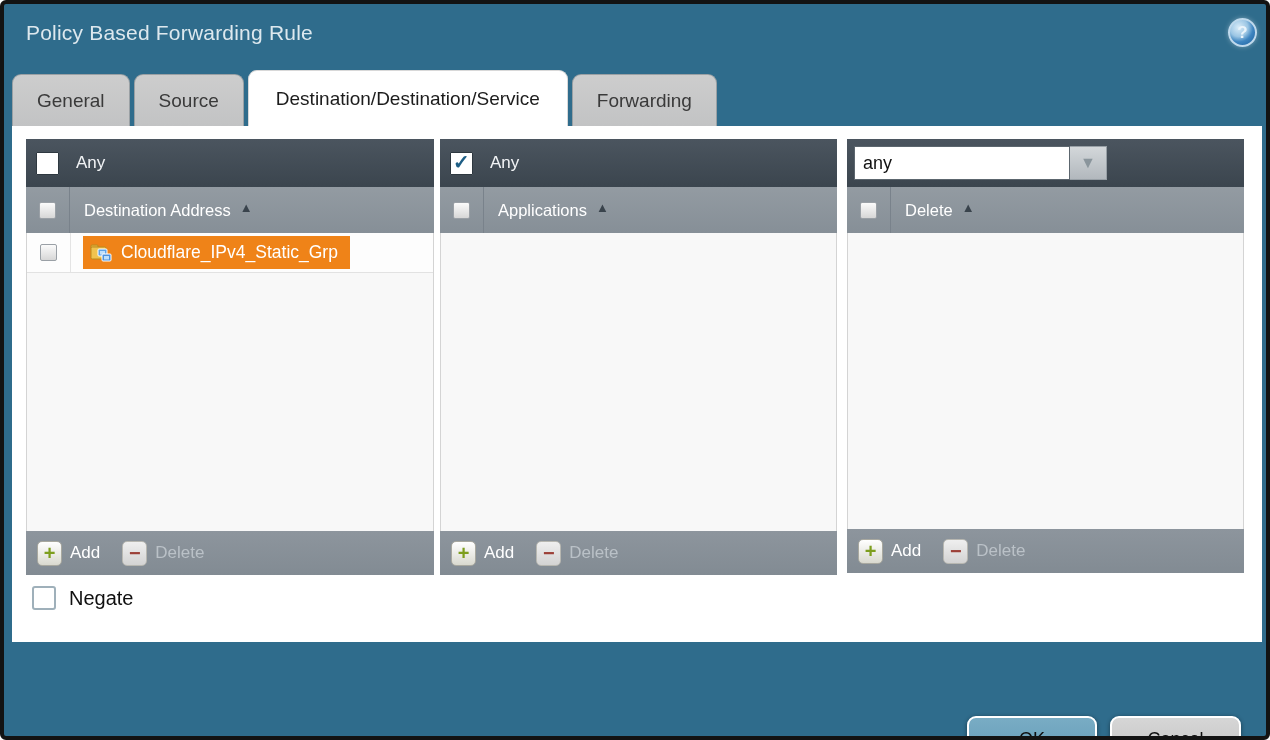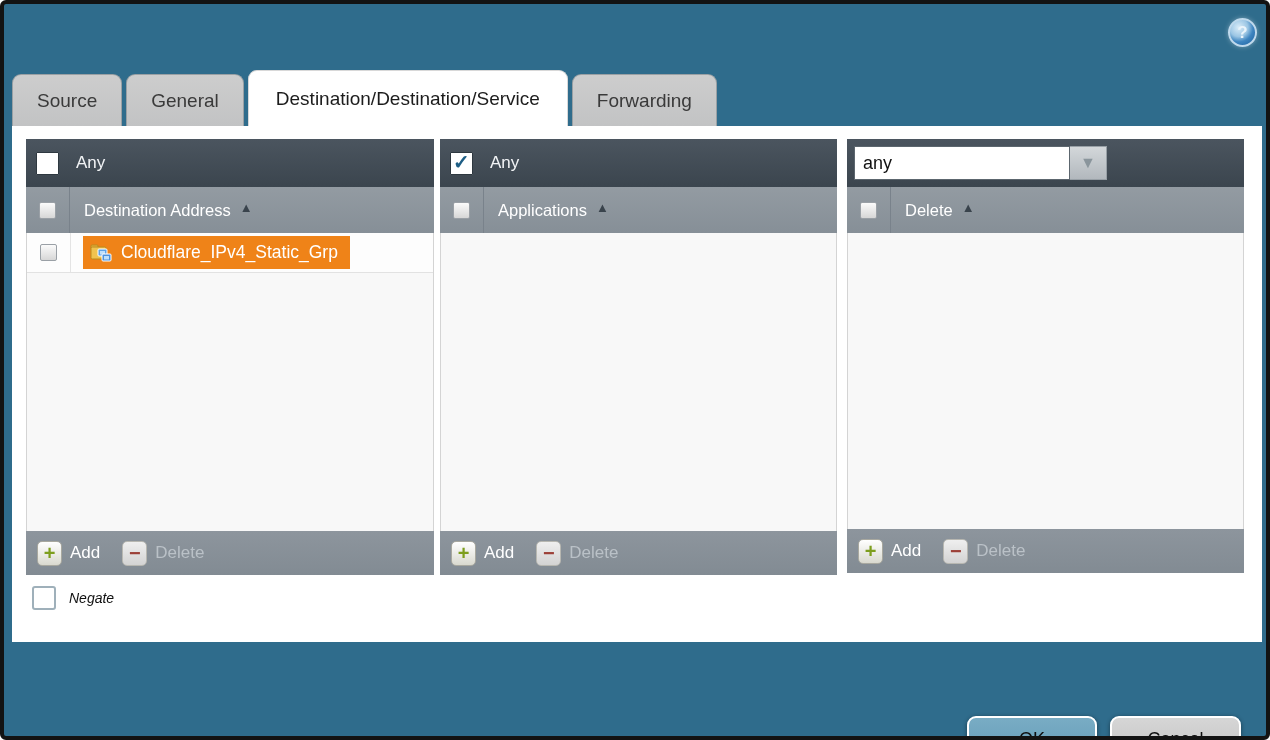--- a/index.html
+++ b/index.html
@@ -102,44 +102,45 @@
     width:37px; height:34px; background:linear-gradient(180deg,#d3d7da,#b2b8bd);
     border:1px solid #98a0a6; border-left:none; display:flex; align-items:center; justify-content:center; cursor:pointer;
   }
   .svc-btn span { color:#8a959c; font-size:16px; line-height:1; }
 
   
   .negate { position:absolute; left:28px; top:582px; display:flex; align-items:center; z-index:3; }
   .cb-negate {
     width:24px; height:24px; background:#fff; border:2px solid #9fb0ba; border-radius:3px; cursor:pointer;
   }
-  .negate .lbl { margin-left:13px; font-size:14px; color:#101010;font-style:italic; }
+  .negate .lbl { margin-left:13px; font-size:20px; color:#101010; }
 
   
   .btn {
     position:absolute; height:46px; border-radius:9px; border:2px solid #ffffff;
     display:flex; align-items:center; justify-content:center; font-size:18px; color:#0d0d0d;
     cursor:pointer; box-shadow:0 1px 4px rgba(0,0,0,.45); z-index:4;margin-top:46px;
   }
   .btn-ok { left:963px; top:666px; width:130px; background:linear-gradient(180deg,#79acc4,#639cb8); }
   .btn-cancel { left:1106px; top:666px; width:131px; background:linear-gradient(180deg,#d6d6d6,#c2c2c2); }
 </style>
 </head>
 <body>
 
 <div class="dialog">
 
+  <div class="title">Policy Based Forwarding Rule</div>
 
   <div class="help">
     <span>?</span>
   </div>
 
   <div class="tabs">
+    <div class="tab">General</div>
     <div class="tab">Source</div>
-    <div class="tab">General</div>
     <div class="tab active">Destination/Destination/Service</div>
     <div class="tab">Forwarding</div>
   </div>
 
   <div class="panel">
 
     <div class="col col-dest">
       <div class="any-bar">
         <span class="cb"></span>
         <span class="any-label">Any</span>

